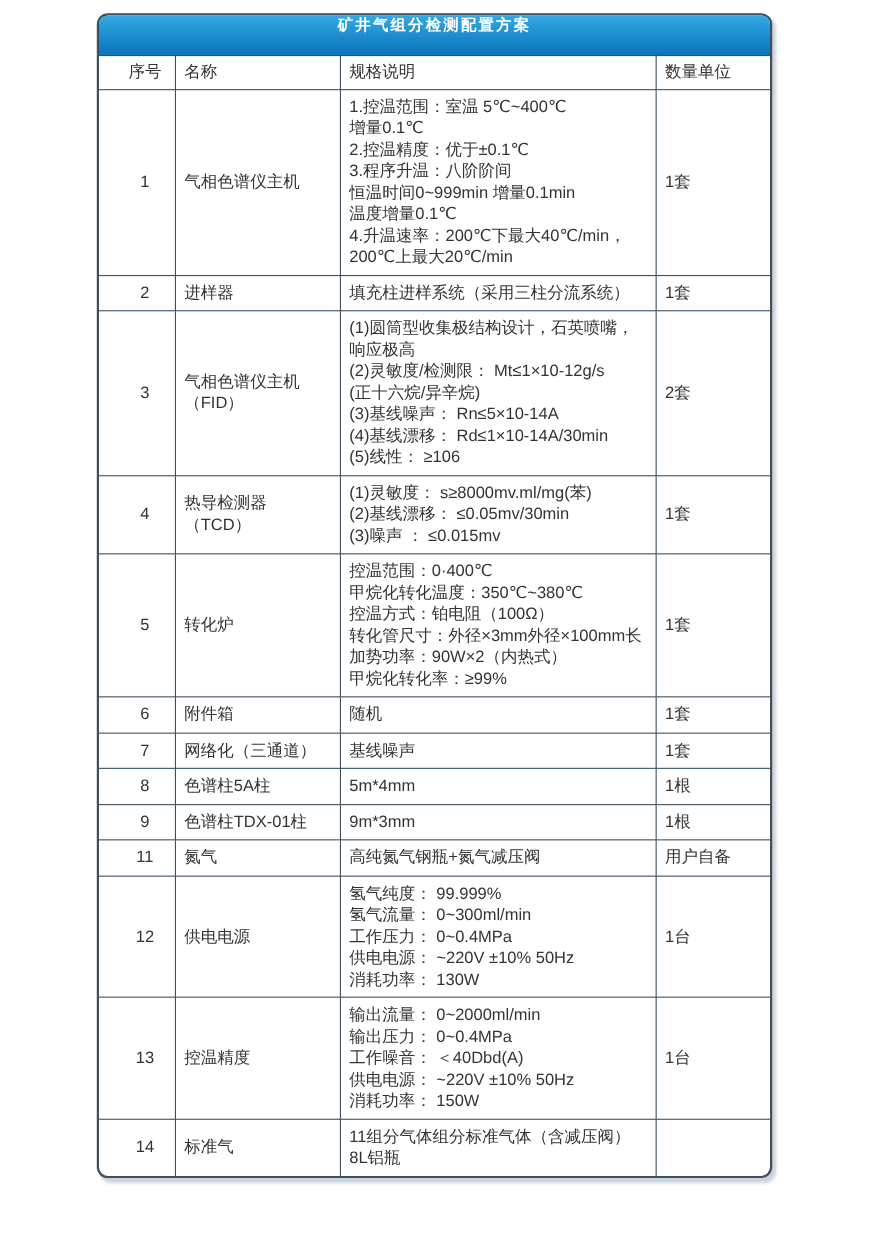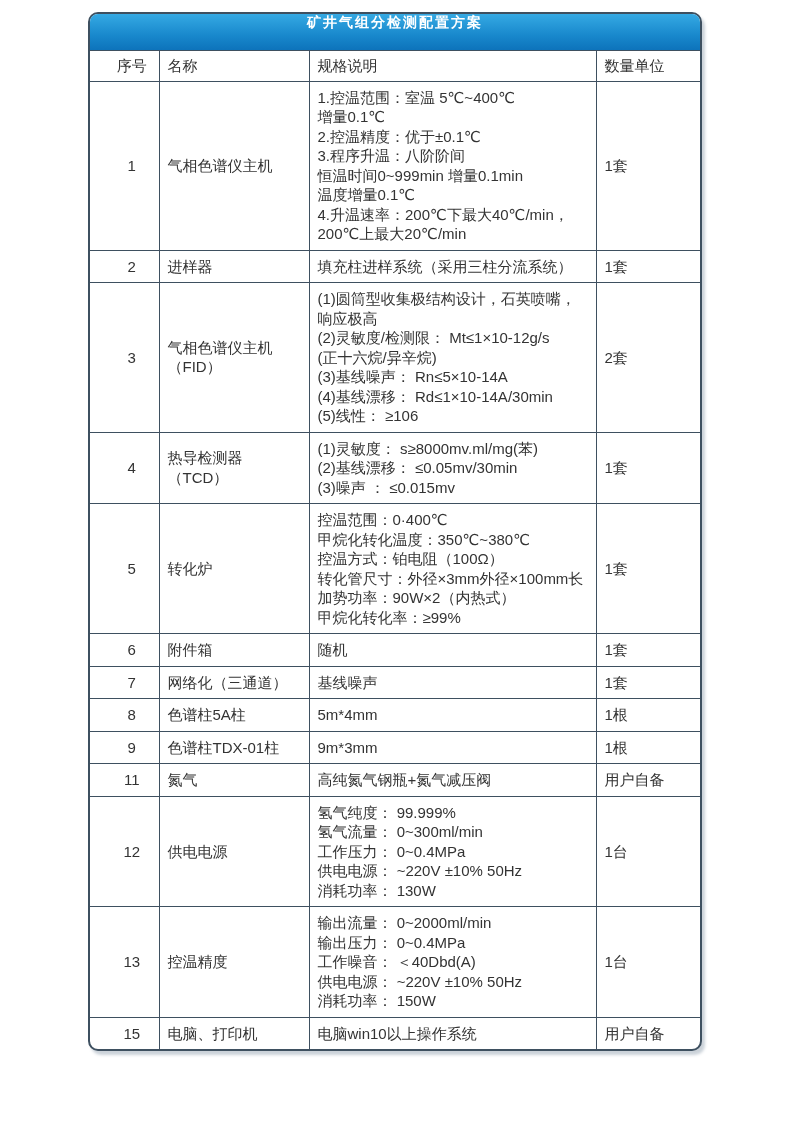--- a/index.html
+++ b/index.html
@@ -173,20 +173,21 @@
         <td class="col-no">13</td>
         <td>控温精度</td>
         <td class="col-spec">输出流量： 0~2000ml/min
 输出压力： 0~0.4MPa
 工作噪音： ＜40Dbd(A)
 供电电源： ~220V ±10% 50Hz
 消耗功率： 150W</td>
         <td>1台</td>
       </tr>
       <tr>
-        <td class="col-no">15</td>
-        <td>电脑、打印机</td>
-        <td class="col-spec">电脑win10以上操作系统</td>
-        <td>用户自备</td>
+        <td class="col-no">14</td>
+        <td>标准气</td>
+        <td class="col-spec">11组分气体组分标准气体（含减压阀）
+8L铝瓶</td>
+        <td></td>
       </tr>
     </tbody>
   </table>
 </div>
 
 </body></html>

